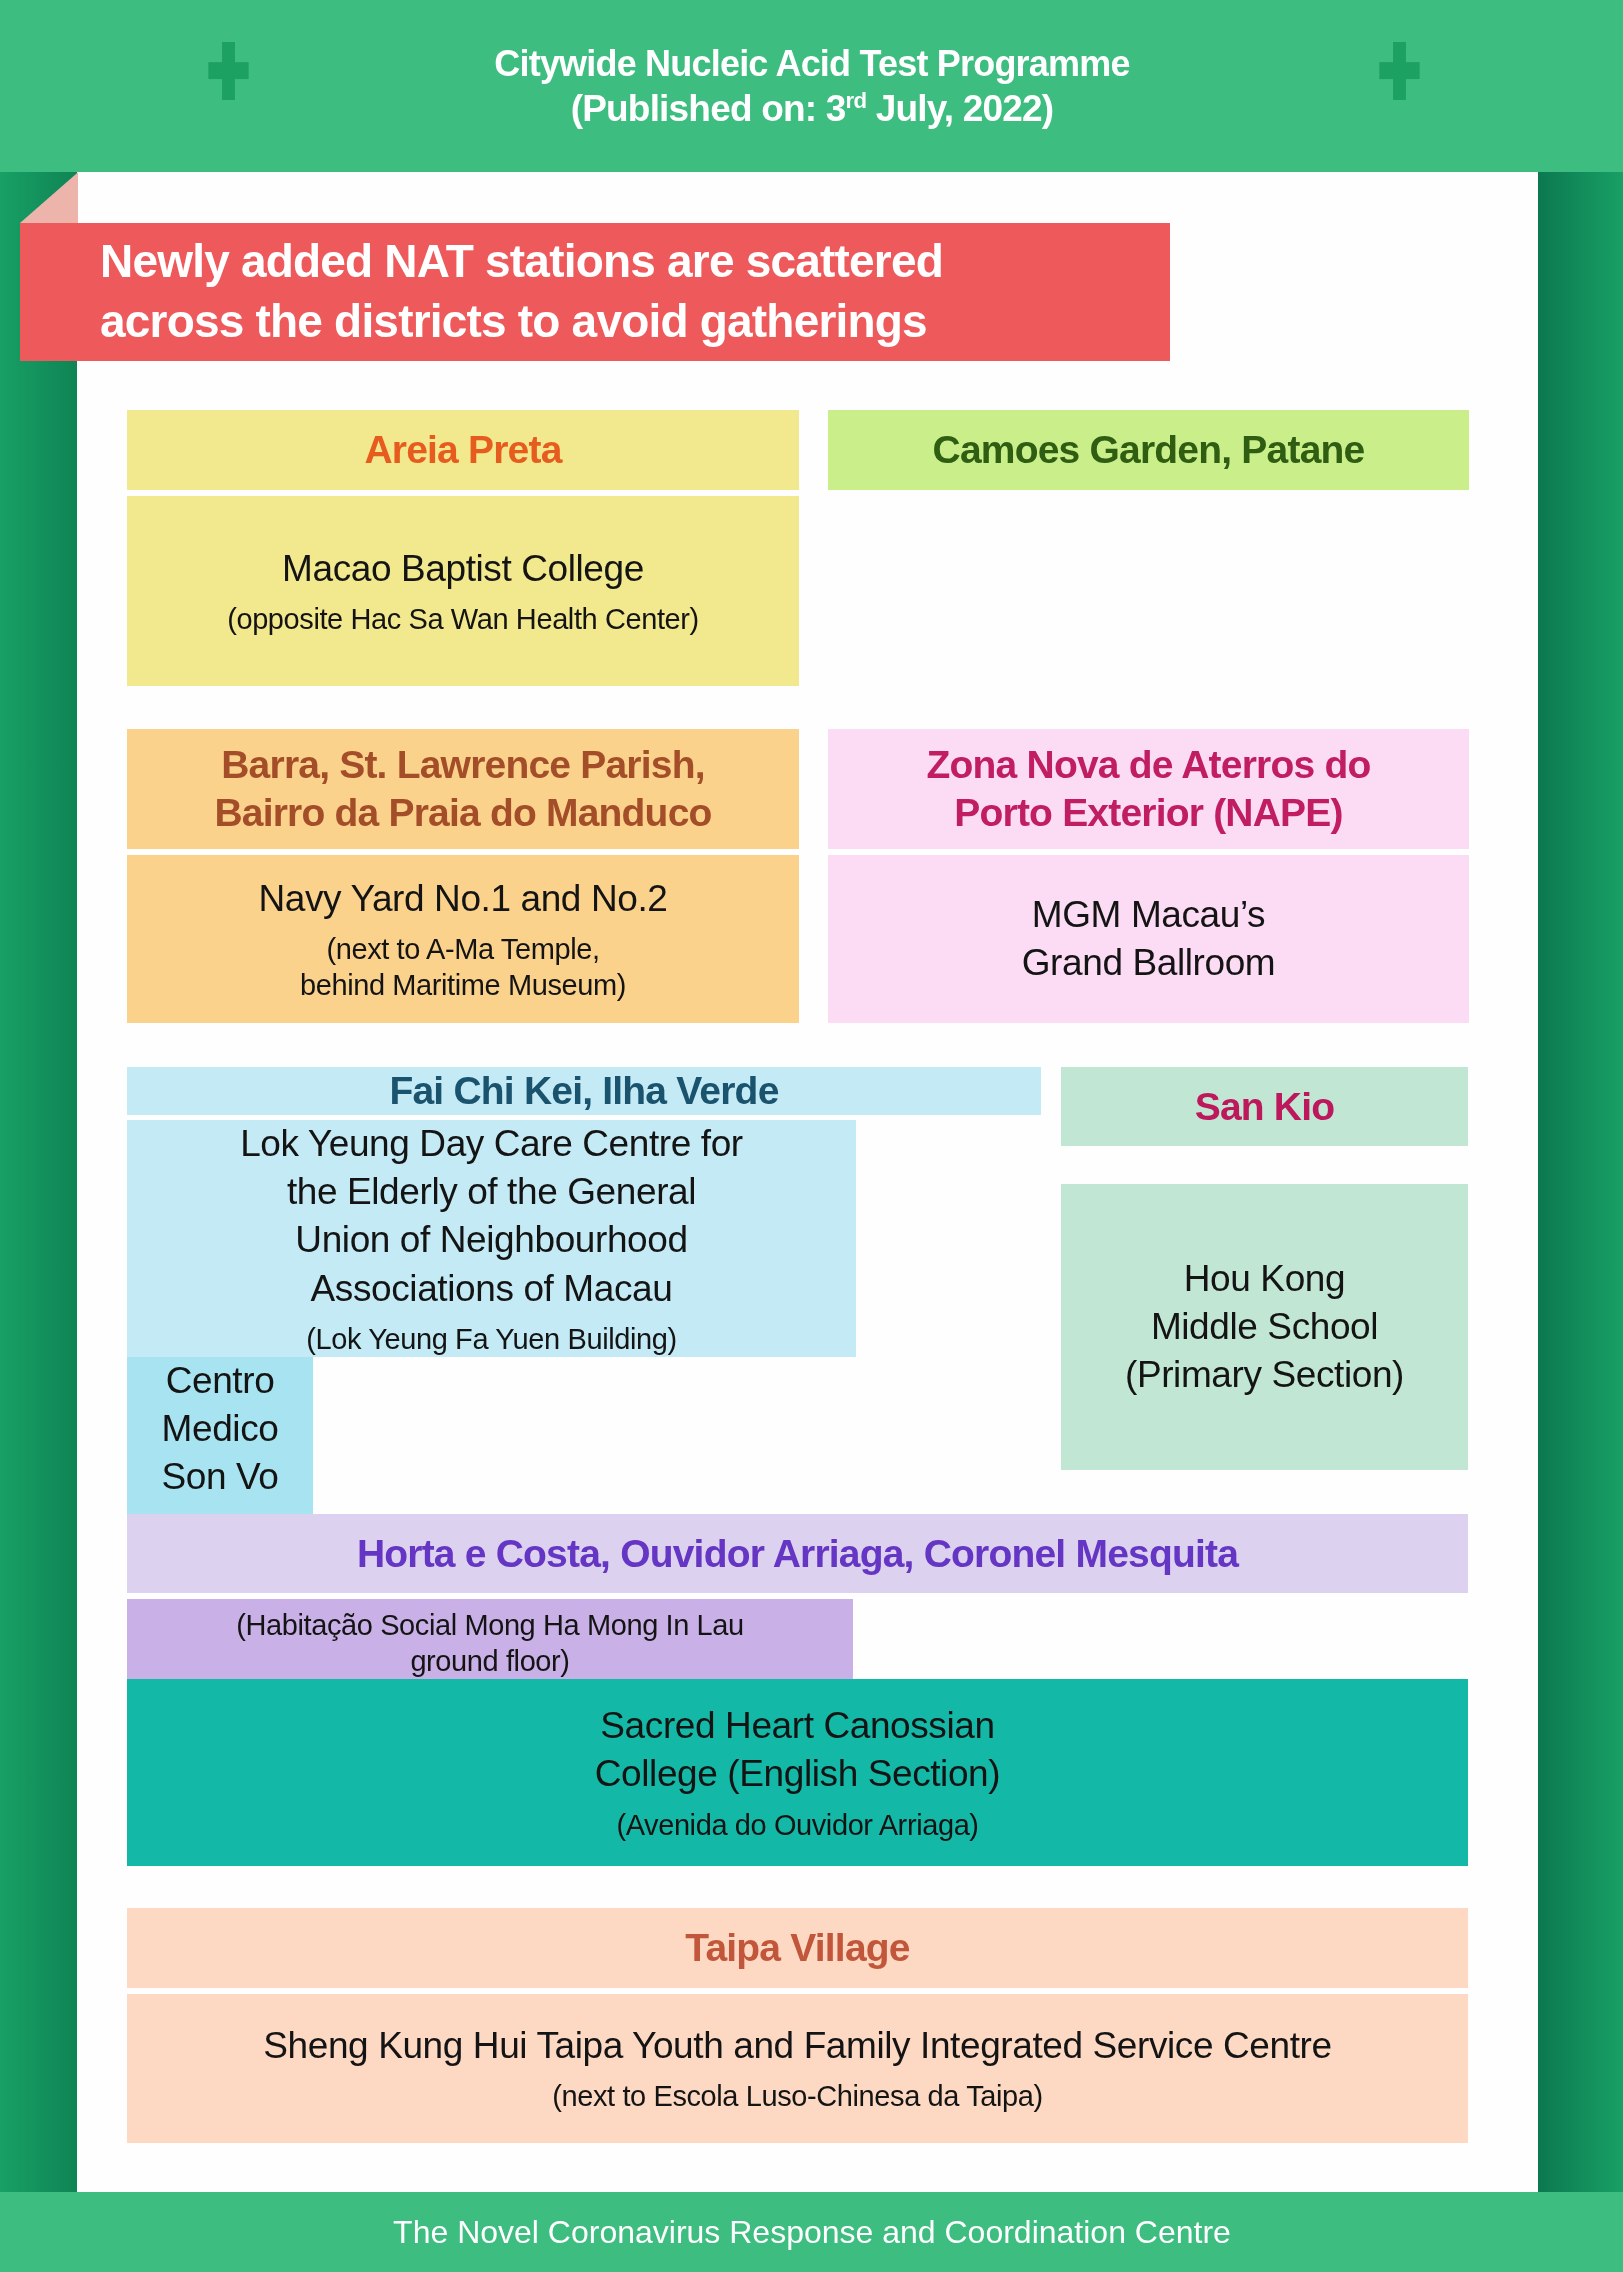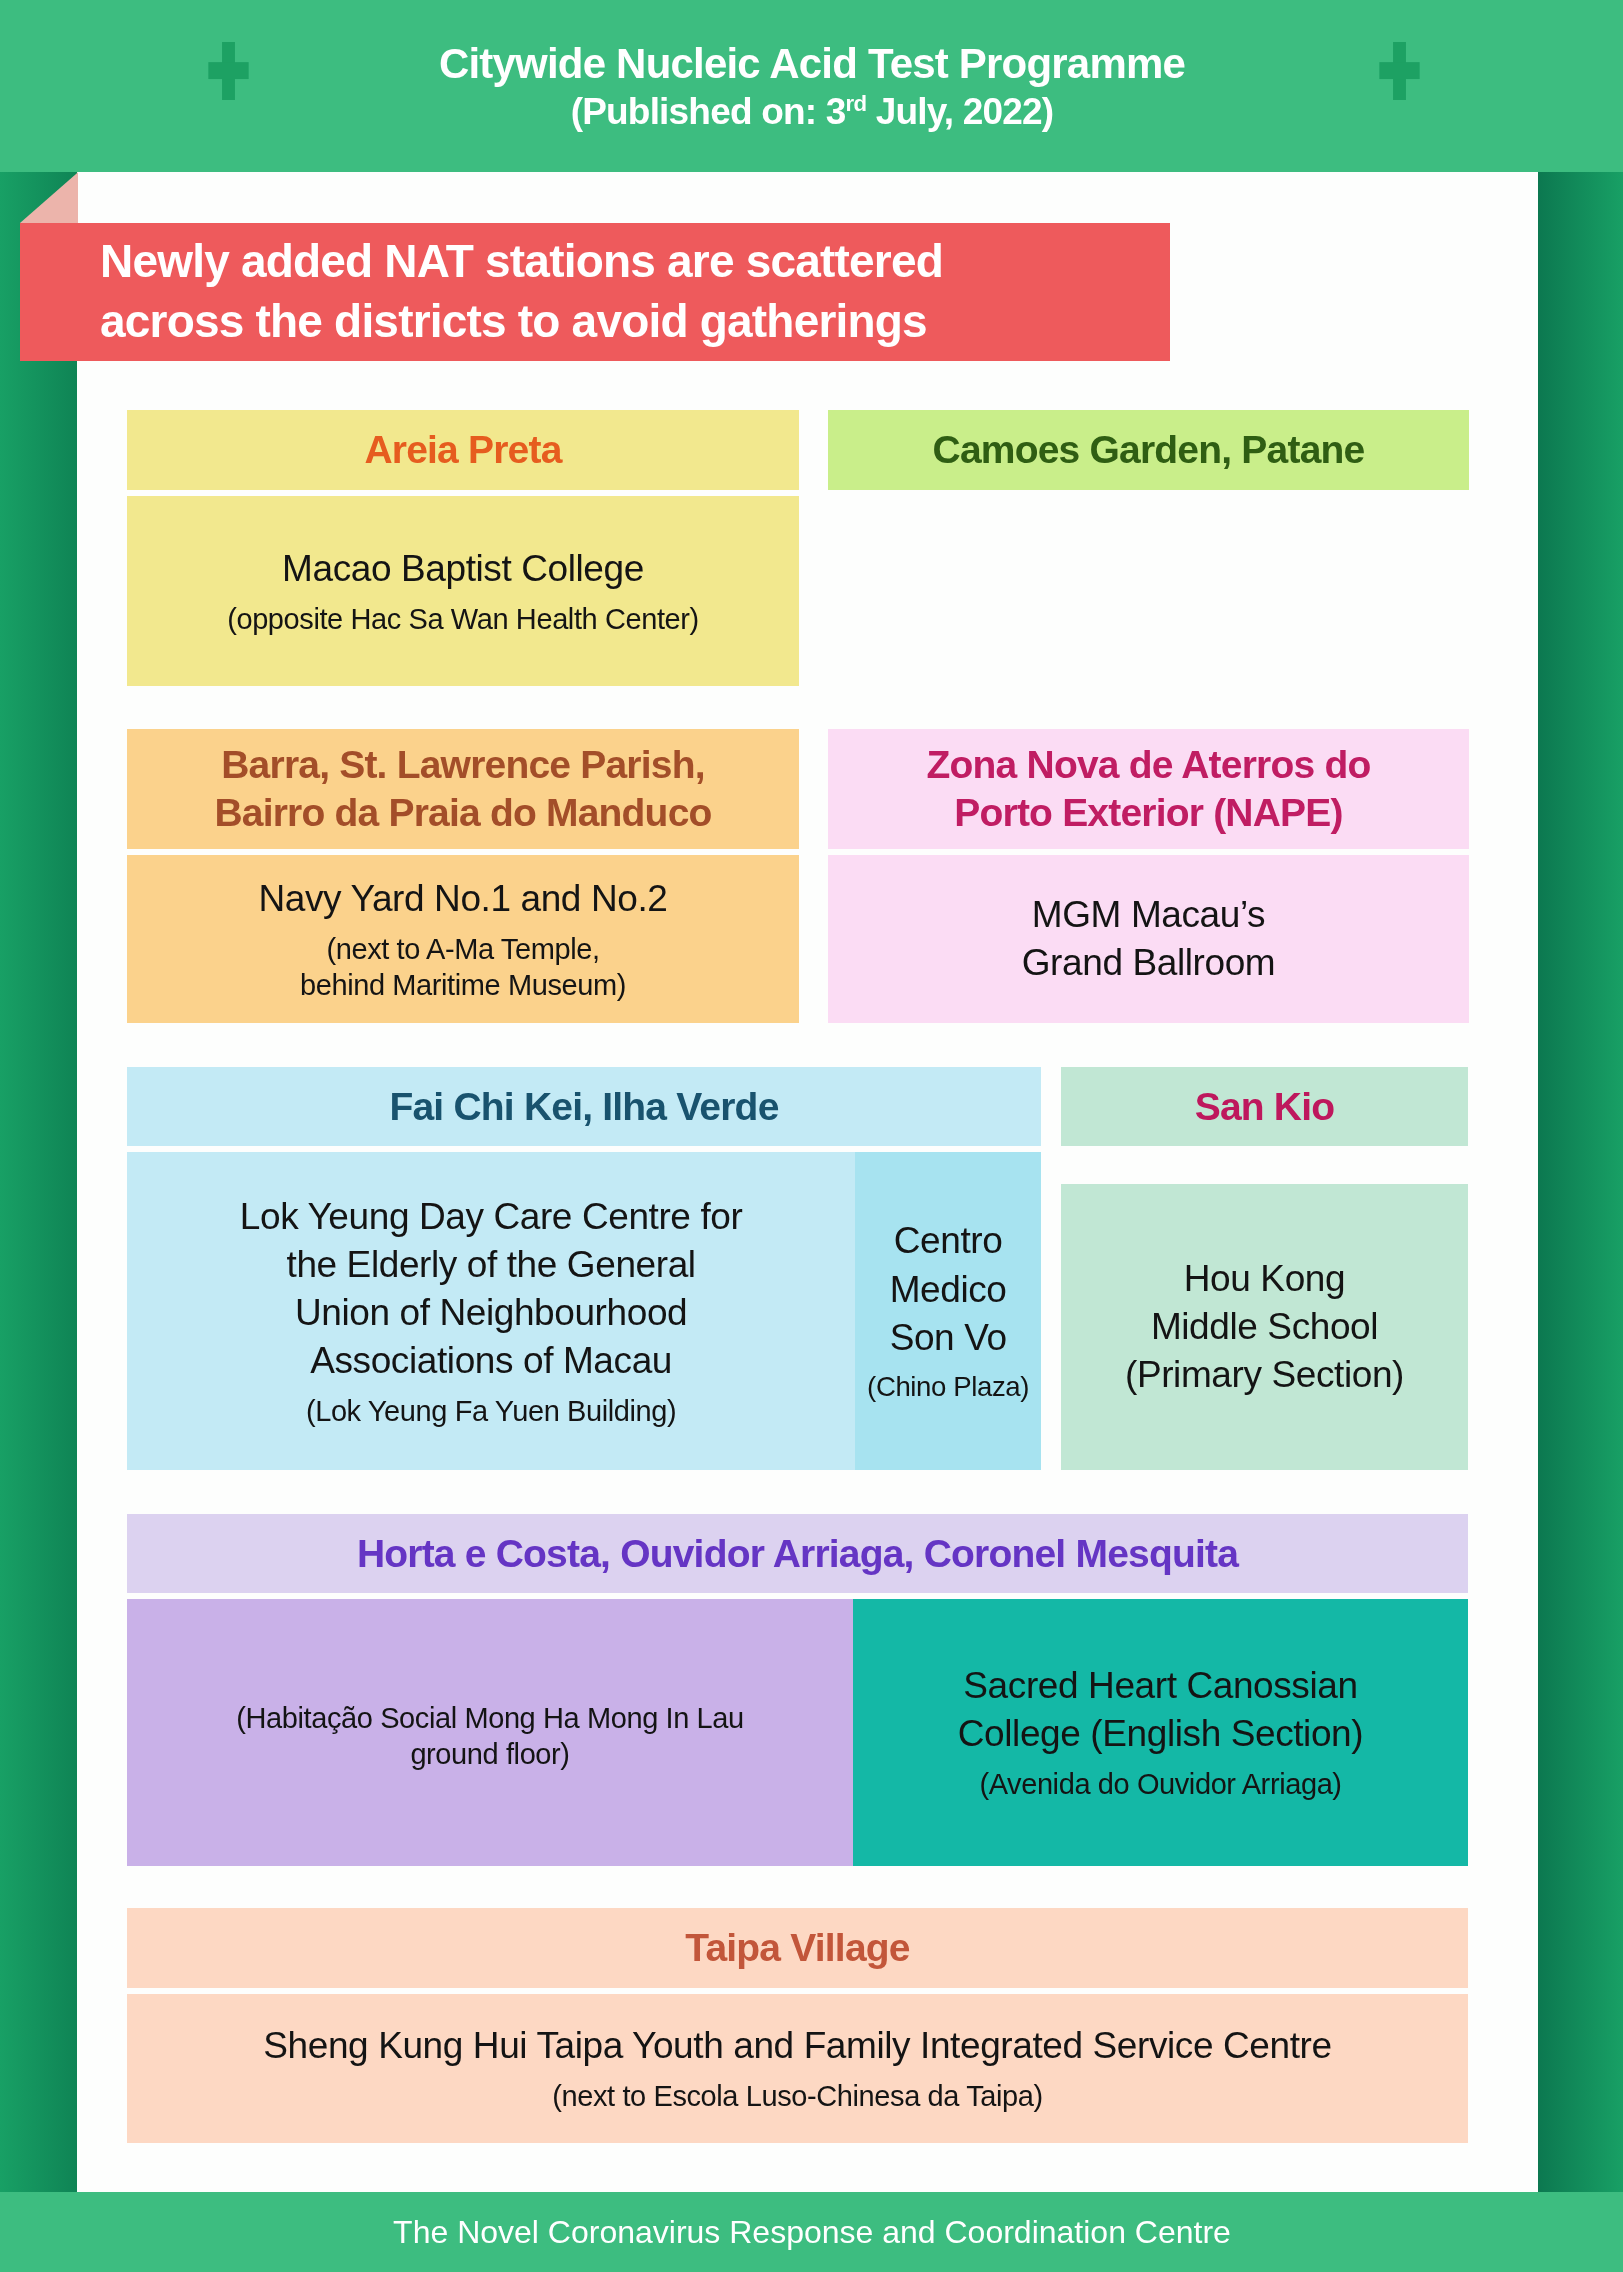--- a/index.html
+++ b/index.html
@@ -5,21 +5,21 @@
   html,body{margin:0;padding:0;}
   body{
     position:relative;width:1624px;height:2273px;overflow:hidden;
     background:#fdfefd;
     font-family:"Liberation Sans","DejaVu Sans",sans-serif;
     color:#141414;
   }
   
   .top-header{position:absolute;left:0;top:0;width:1624px;height:172px;background:#3dbd80;
     display:flex;flex-direction:column;align-items:center;justify-content:center;gap:8px;}
-  .top-title{color:#fff;font-weight:bold;font-size:42px;letter-spacing:-0.8px;line-height:1;}
+  .top-title{color:#fff;font-weight:bold;font-size:36px;letter-spacing:-0.8px;line-height:1;}
   .top-subtitle{color:#fff;font-weight:bold;font-size:37px;letter-spacing:-0.8px;line-height:1;}
   .top-subtitle sup{font-size:60%;line-height:0;}
   .cross{position:absolute;top:42px;width:41px;height:58px;}
   .cross-left{left:208px;}
   .cross-right{left:1379px;}
   
   .strip{position:absolute;top:172px;height:2020px;}
   .strip-left{left:0;width:77px;background:linear-gradient(to right,#18a065,#0f8455);}
   .strip-right{left:1538px;width:85px;background:linear-gradient(to right,#0c7850,#18a065);}
   .page{position:absolute;left:77px;top:172px;width:1461px;height:2020px;background:#fdfefd;}
@@ -32,21 +32,21 @@
   .banner-text{color:#fff;font-weight:bold;font-size:46px;line-height:1.3;letter-spacing:-0.8px;
     padding-left:80px;white-space:pre-line;}
   
   .card{position:absolute;display:flex;flex-direction:column;}
   .hd{display:flex;align-items:center;justify-content:center;text-align:center;
     font-weight:bold;font-size:39px;letter-spacing:-0.8px;line-height:1.22;white-space:pre-line;}
   .bd{flex:1;display:flex;flex-direction:column;align-items:center;justify-content:center;
     text-align:center;}
   .venue{font-size:37px;line-height:1.3;letter-spacing:-0.4px;white-space:pre-line;margin:0;}
   .note{font-size:29px;line-height:1.25;letter-spacing:-0.4px;white-space:pre-line;margin:8px 0 0 0;}
-  .bd-split{flex:1;display:flex;flex-direction:row;}
+  .bd-split{flex:1;display:flex;flex-direction:column;}
   .seg{display:flex;flex-direction:column;align-items:center;justify-content:center;text-align:center;}
   
   .r1a{left:50px;top:238px;width:672px;height:276px;}
   .r1a .hd{height:80px;background:#f2e88e;color:#e65c1f;margin-bottom:5.7px;}
   .r1a .bd{background:#f2e88e;}
   .r1b{left:751px;top:238px;width:641px;height:276px;}
   .r1b .hd{height:80px;background:#c9ee8a;color:#2f5e13;margin-bottom:5.7px;}
   .r1b .bd{background:#c9ee8a;}
   
   .r2a{left:50px;top:557px;width:672px;height:294px;}

